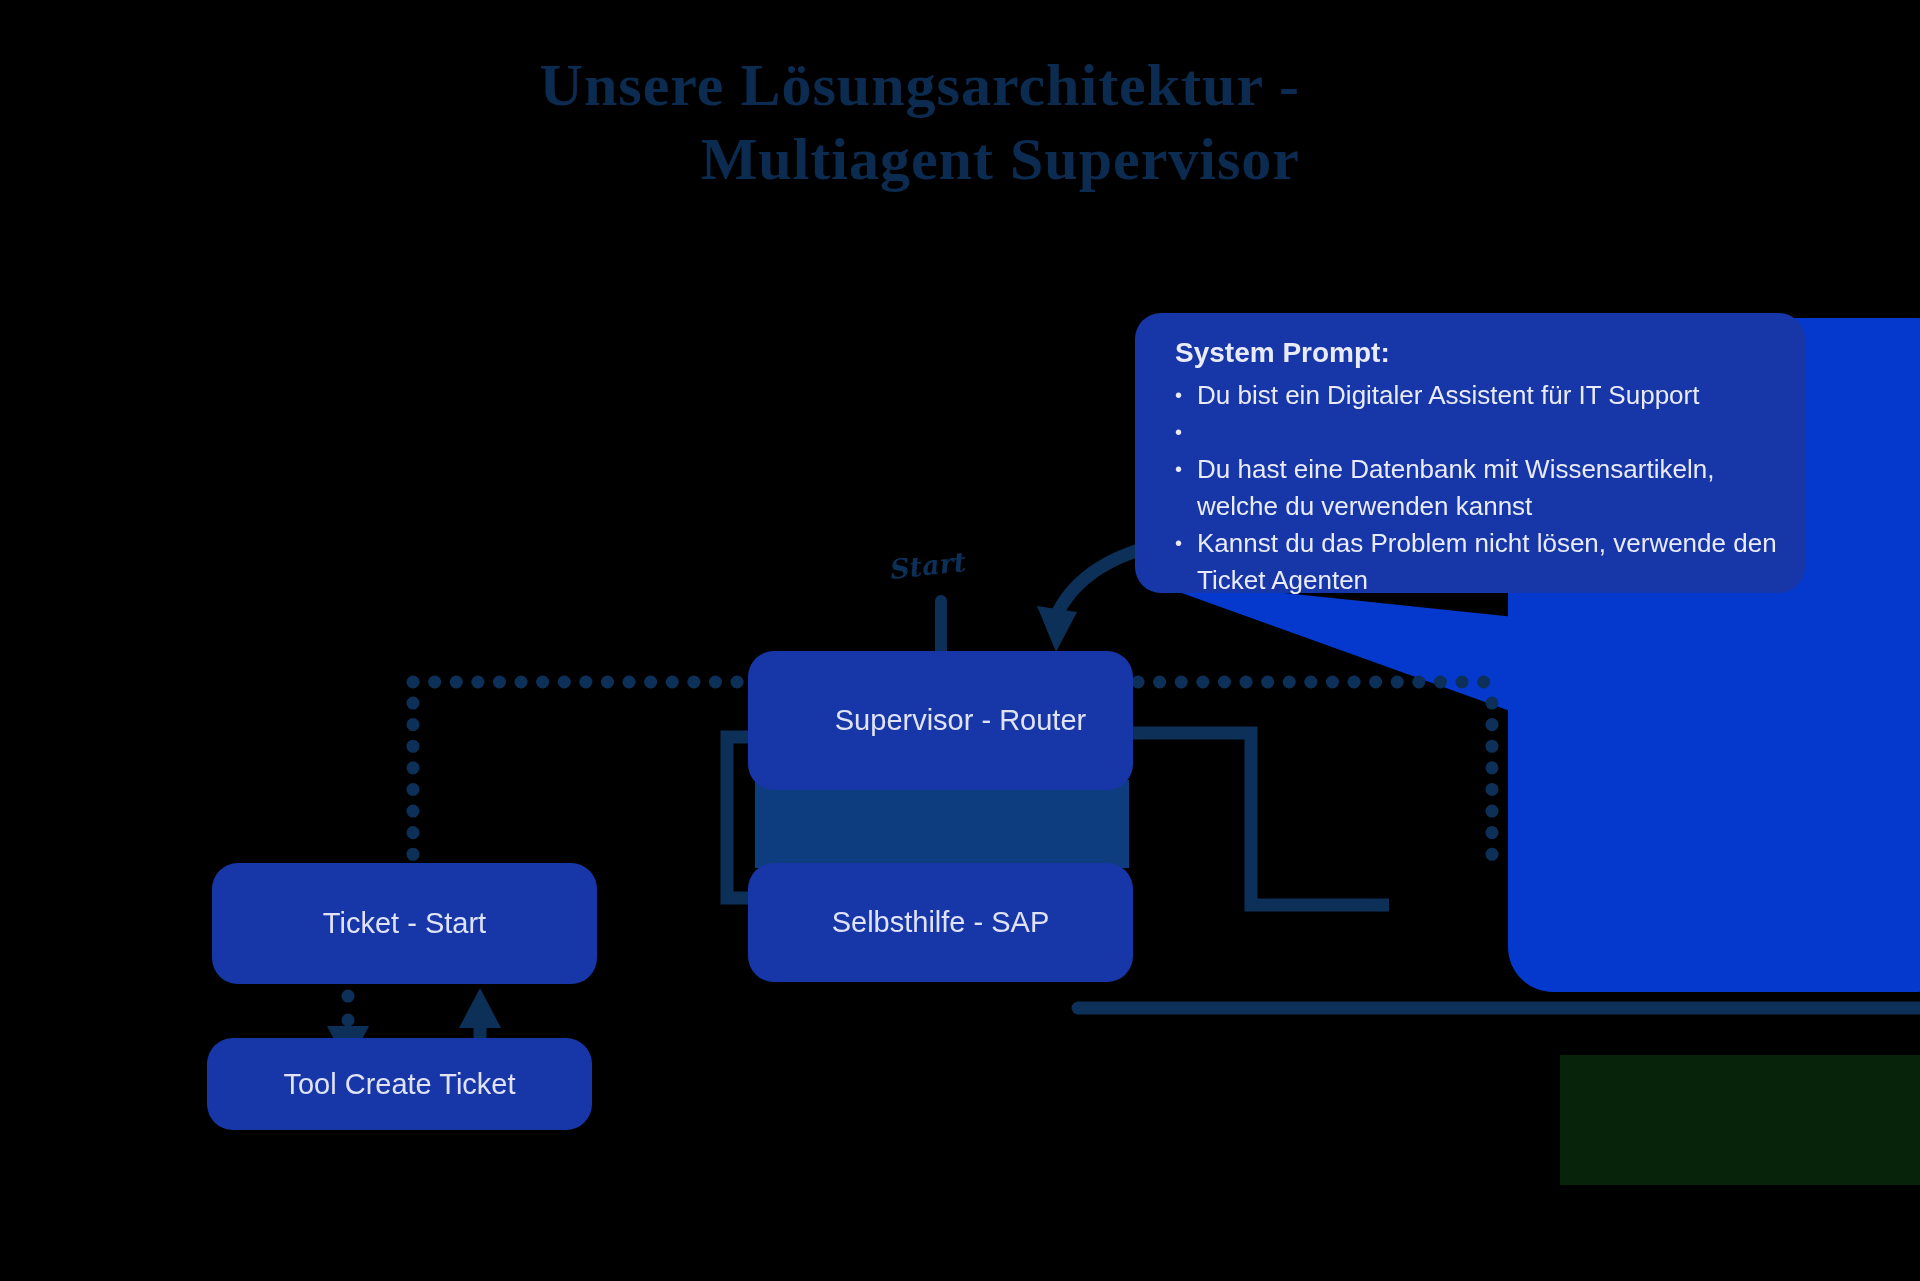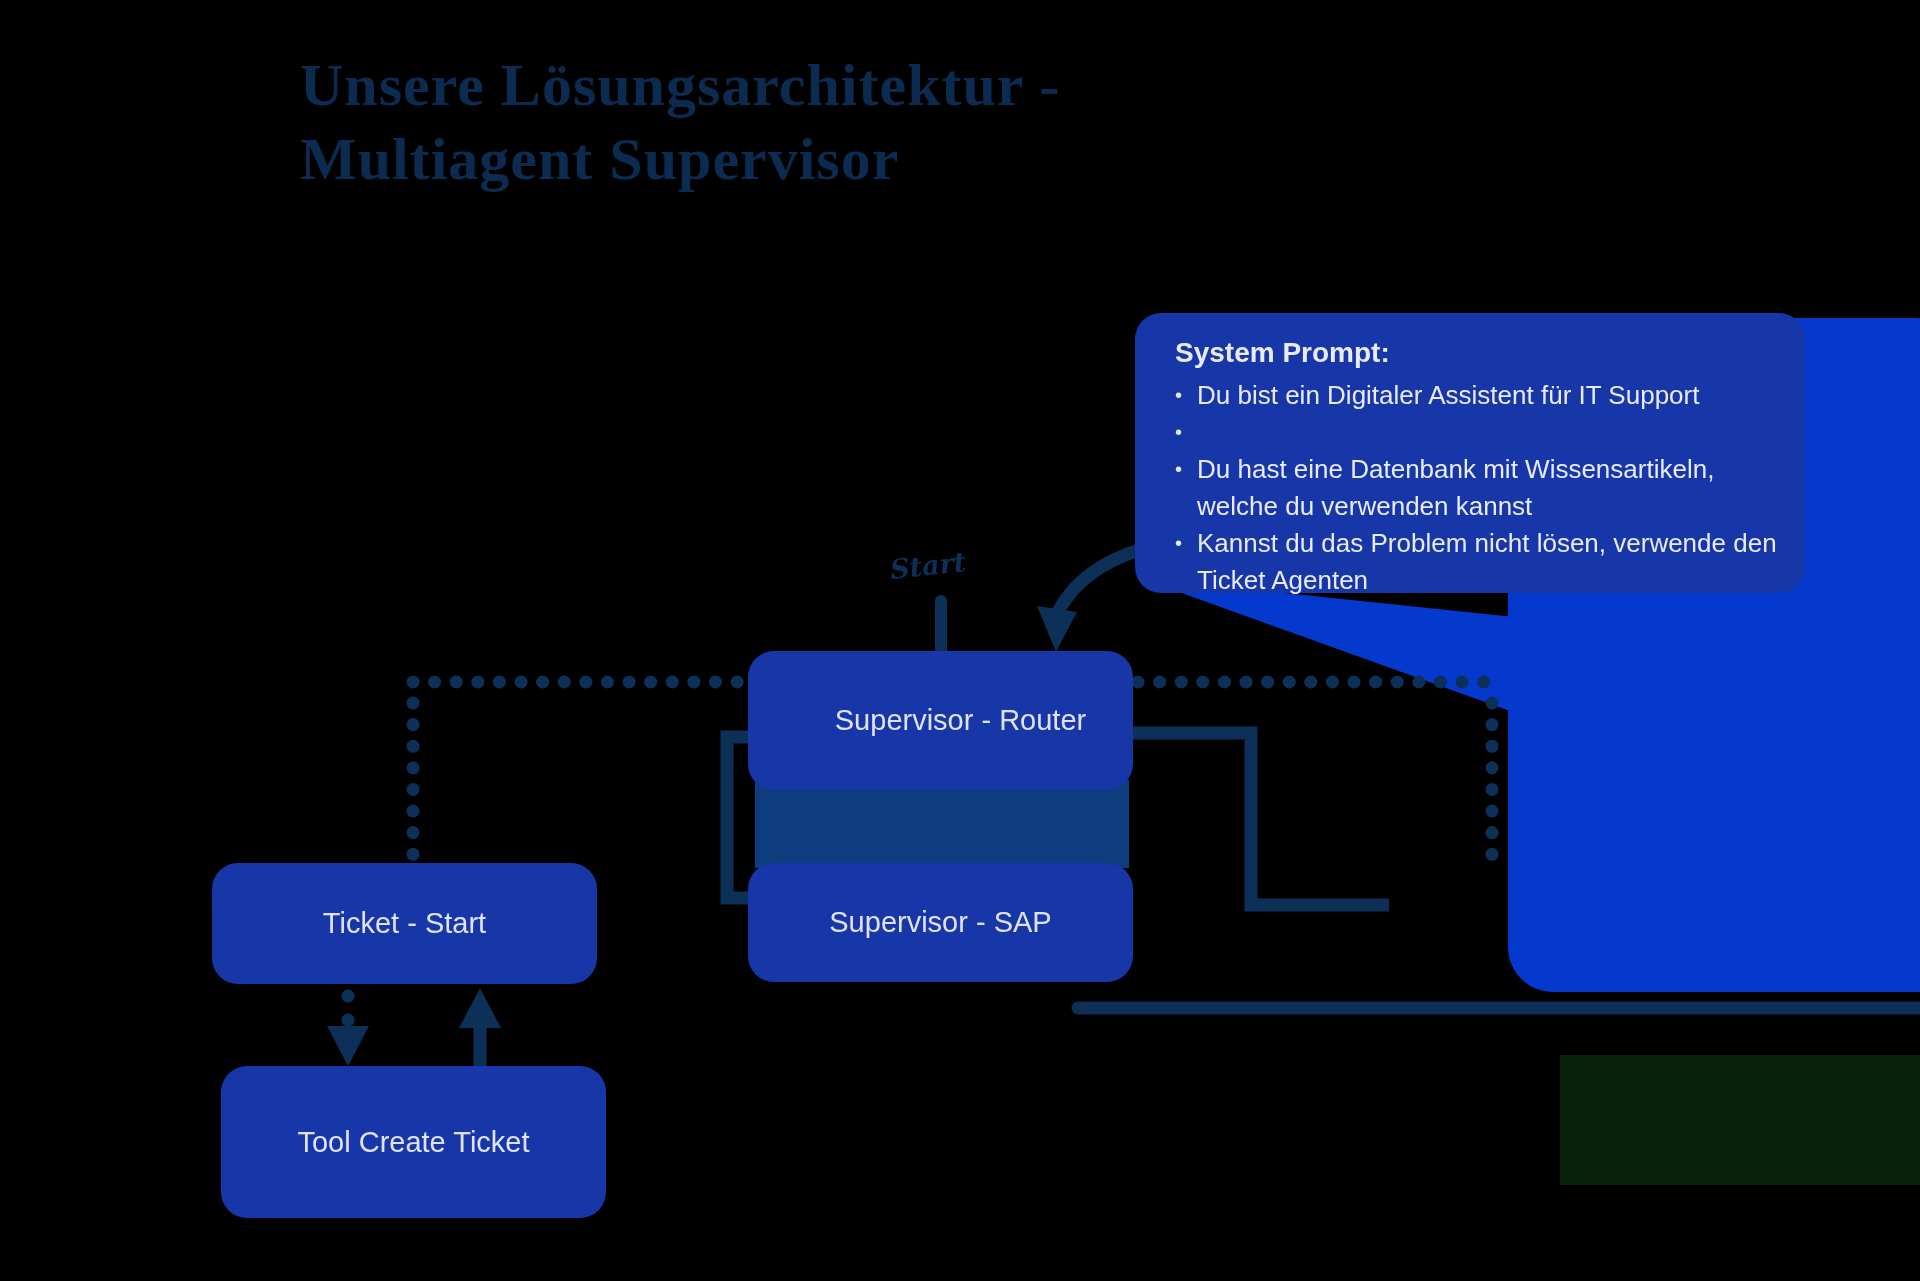--- a/index.html
+++ b/index.html
@@ -7,33 +7,33 @@
     --dark:#0d3058; --title:#0c2b50; --text:#dfe3f5;
   }
   *{margin:0;padding:0;box-sizing:border-box;}
   html,body{background:#000;}
   #stage{
     position:relative;width:1920px;height:1281px;background:var(--bg);
     overflow:hidden;font-family:"Liberation Sans",sans-serif;
   }
   #overlay{position:absolute;left:0;top:0;}
   .title-block{
-    position:absolute;left:300px;top:48px;width:1000px;text-align:left;
+    position:absolute;left:300px;top:48px;width:1000px;text-align:right;
     font-family:"Liberation Serif",serif;font-weight:bold;font-size:60px;
     line-height:1.24;color:var(--title);letter-spacing:1px;
   }
   .node{
     position:absolute;border-radius:26px;background:var(--box);
     display:flex;flex-direction:column;align-items:center;justify-content:center;
     text-align:center;color:var(--text);font-size:29px;
   }
   #box-supervisor{left:748px;top:651px;width:385px;height:139px;padding-left:40px;}
   #box-sap{left:748px;top:863px;width:385px;height:119px;}
   #box-ticket{left:212px;top:863px;width:385px;height:121px;}
-  #box-tool{left:207px;top:1066px;width:385px;height:152px;margin-left:14px;}
+  #box-tool{left:207px;top:1038px;width:385px;height:92px;}
   #box-kb{left:1390px;top:865px;width:378px;height:125px;font-size:27px;line-height:35px;}
   #box-prompt{
     position:absolute;left:1135px;top:313px;width:670px;height:280px;
     border-radius:26px;background:var(--box);color:#e9ebf8;
     padding:24px 22px 0 40px;
   }
   #box-prompt .heading{font-size:28px;font-weight:bold;margin-bottom:8px;}
   .bullet{display:flex;gap:15px;font-size:26px;line-height:37px;}
   .bullet .dot{font-size:20px;line-height:37px;}
   #start-label{
@@ -105,21 +105,21 @@
     </div>
   </div>
 
   <div id="start-label">Start</div>
 
   <div class="node" id="box-supervisor">
     <span>Supervisor - Router</span>
   </div>
 
   <div class="node" id="box-sap">
-    <span>Supervisor - SAP</span>
+    <span>Selbsthilfe - SAP</span>
   </div>
 
   <div class="node" id="box-ticket">
     <span>Ticket - Start</span>
   </div>
 
   <div class="node" id="box-tool">
     <span>Tool Create Ticket</span>
   </div>
 

